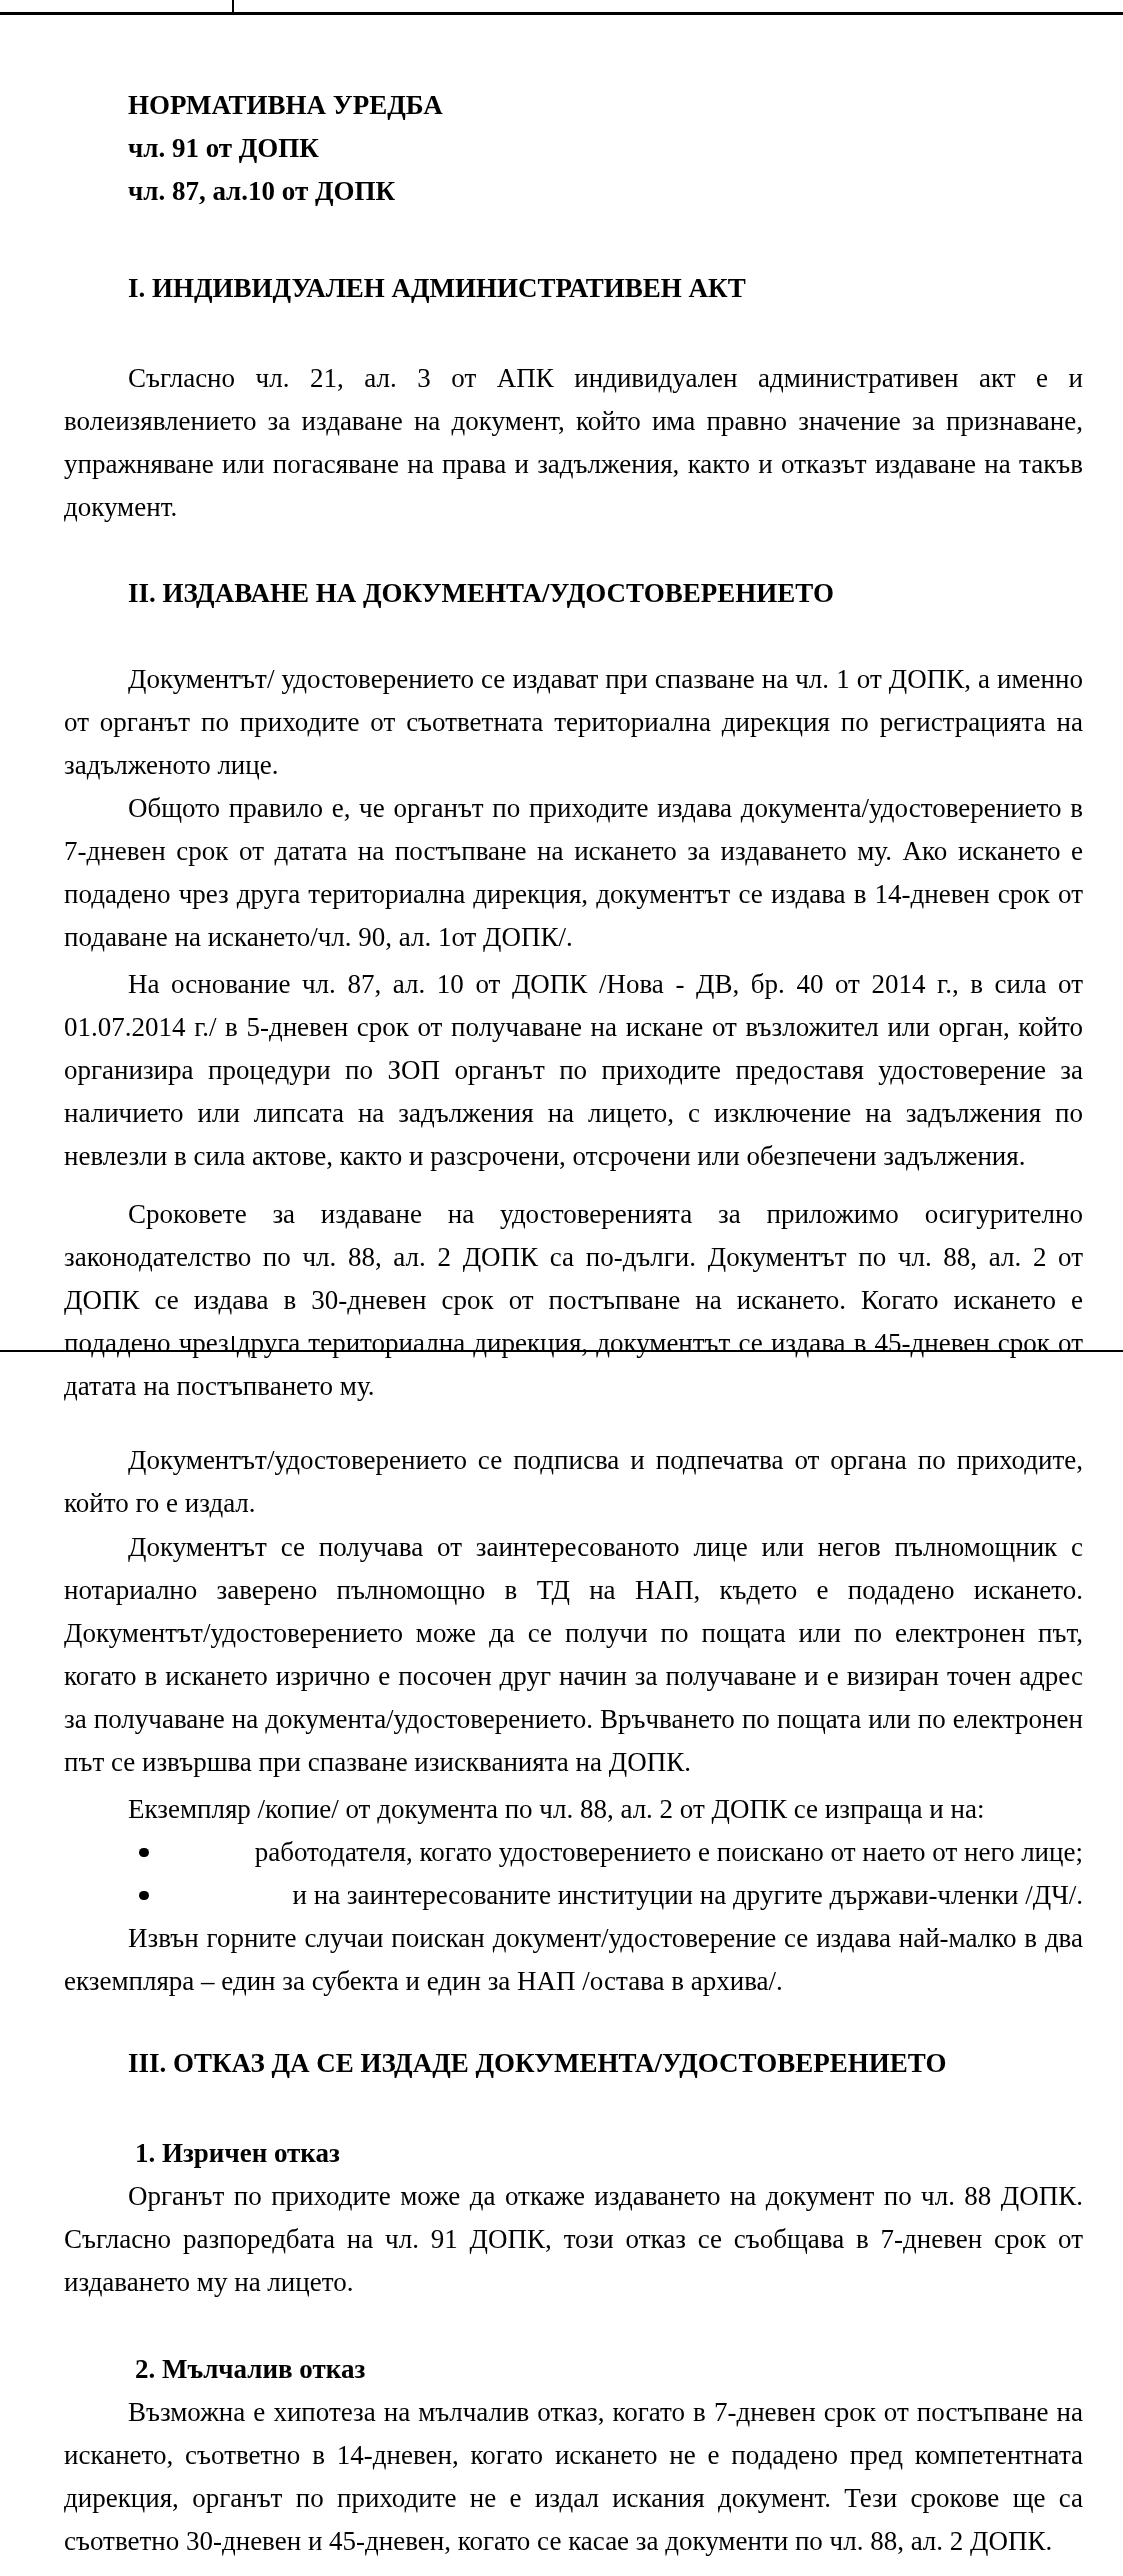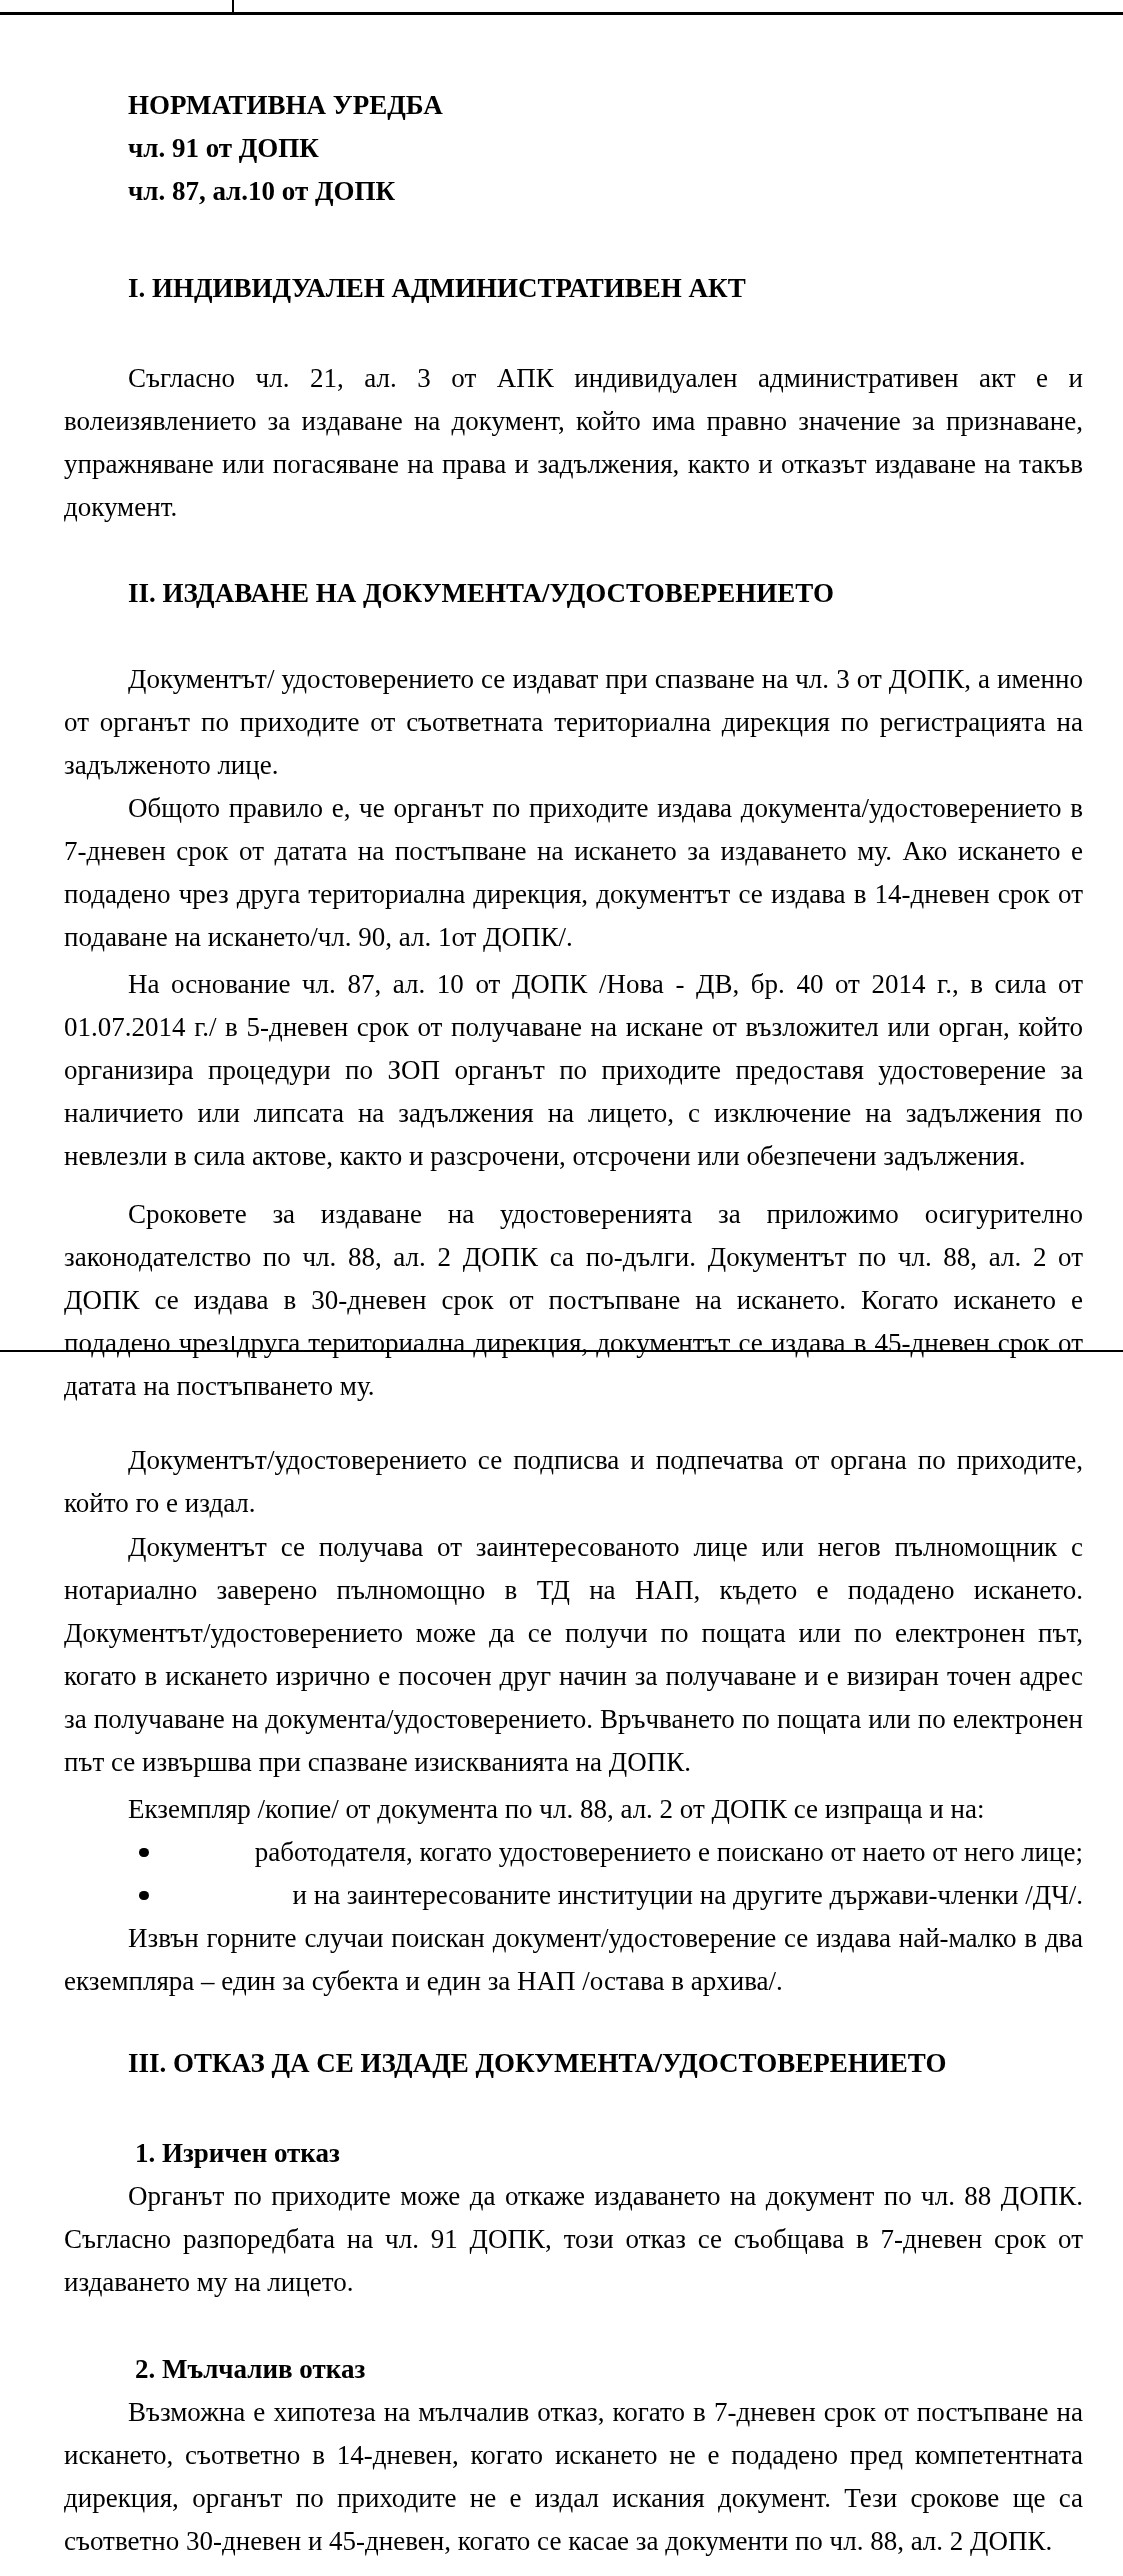--- a/index.html
+++ b/index.html
@@ -89,21 +89,21 @@
   <div class="content">
 
     <p class="title-line">НОРМАТИВНА УРЕДБА</p>
     <p class="title-line">чл. 91 от ДОПК</p>
     <p class="title-line">чл. 87, ал.10 от ДОПК</p>
 
     <p class="heading mt-h1">I. ИНДИВИДУАЛЕН АДМИНИСТРАТИВЕН АКТ</p>
     <p class="para mt-p1">Съгласно чл. 21, ал. 3 от АПК индивидуален административен акт е и волеизявлението за издаване на документ, който има правно значение за признаване, упражняване или погасяване на права и задължения, както и отказът издаване на такъв документ.</p>
 
     <p class="heading mt-line">II. ИЗДАВАНЕ НА ДОКУМЕНТА/УДОСТОВЕРЕНИЕТО</p>
-    <p class="para mt-line">Документът/ удостоверението се издават при спазване на чл. 3 от ДОПК, а именно от органът по приходите от съответната териториална дирекция по регистрацията на задълженото лице.</p>
+    <p class="para mt-line">Документът/ удостоверението се издават при спазване на чл. 1 от ДОПК, а именно от органът по приходите от съответната териториална дирекция по регистрацията на задълженото лице.</p>
     <p class="para">Общото правило е, че органът по приходите издава документа/удостоверението в 7-дневен срок от датата на постъпване на искането за издаването му. Ако искането е подадено чрез друга териториална дирекция, документът се издава в 14-дневен срок от подаване на искането/чл. 90, ал. 1от ДОПК/.</p>
     <p class="para mt-sm5">На основание чл. 87, ал. 10 от ДОПК /Нова - ДВ, бр. 40 от 2014 г., в сила от 01.07.2014 г./ в 5-дневен срок от получаване на искане от възложител или орган, който организира процедури по ЗОП органът по приходите предоставя удостоверение за наличието или липсата на задължения на лицето, с изключение на задължения по невлезли в сила актове, както и разсрочени, отсрочени или обезпечени задължения.</p>
     <p class="para mt-20">Сроковете за издаване на удостоверенията за приложимо осигурително законодателство по чл. 88, ал. 2 ДОПК са по-дълги. Документът по чл. 88, ал. 2 от ДОПК се издава в 30-дневен срок от постъпване на искането. Когато искането е подадено чрез друга териториална дирекция, документът се издава в 45-дневен срок от датата на постъпването му.</p>
     <p class="para mt-41">Документът/удостоверението се подписва и подпечатва от органа по приходите, който го е издал.</p>
     <p class="para mt-2">Документът се получава от заинтересованото лице или негов пълномощник с нотариално заверено пълномощно в ТД на НАП, където е подадено искането. Документът/удостоверението може да се получи по пощата или по електронен път, когато в искането изрично е посочен друг начин за получаване и е визиран точен адрес за получаване на документа/удостоверението. Връчването по пощата или по електронен път се извършва при спазване изискванията на ДОПК.</p>
     <p class="para mt-sm5">Екземпляр /копие/ от документа по чл. 88, ал. 2 от ДОПК се изпраща и на:</p>
 
     <p class="bullet-item">работодателя, когато удостоверението е поискано от наето от него лице;</p>
     <p class="bullet-item">и на заинтересованите институции на другите държави-членки /ДЧ/.</p>
 

